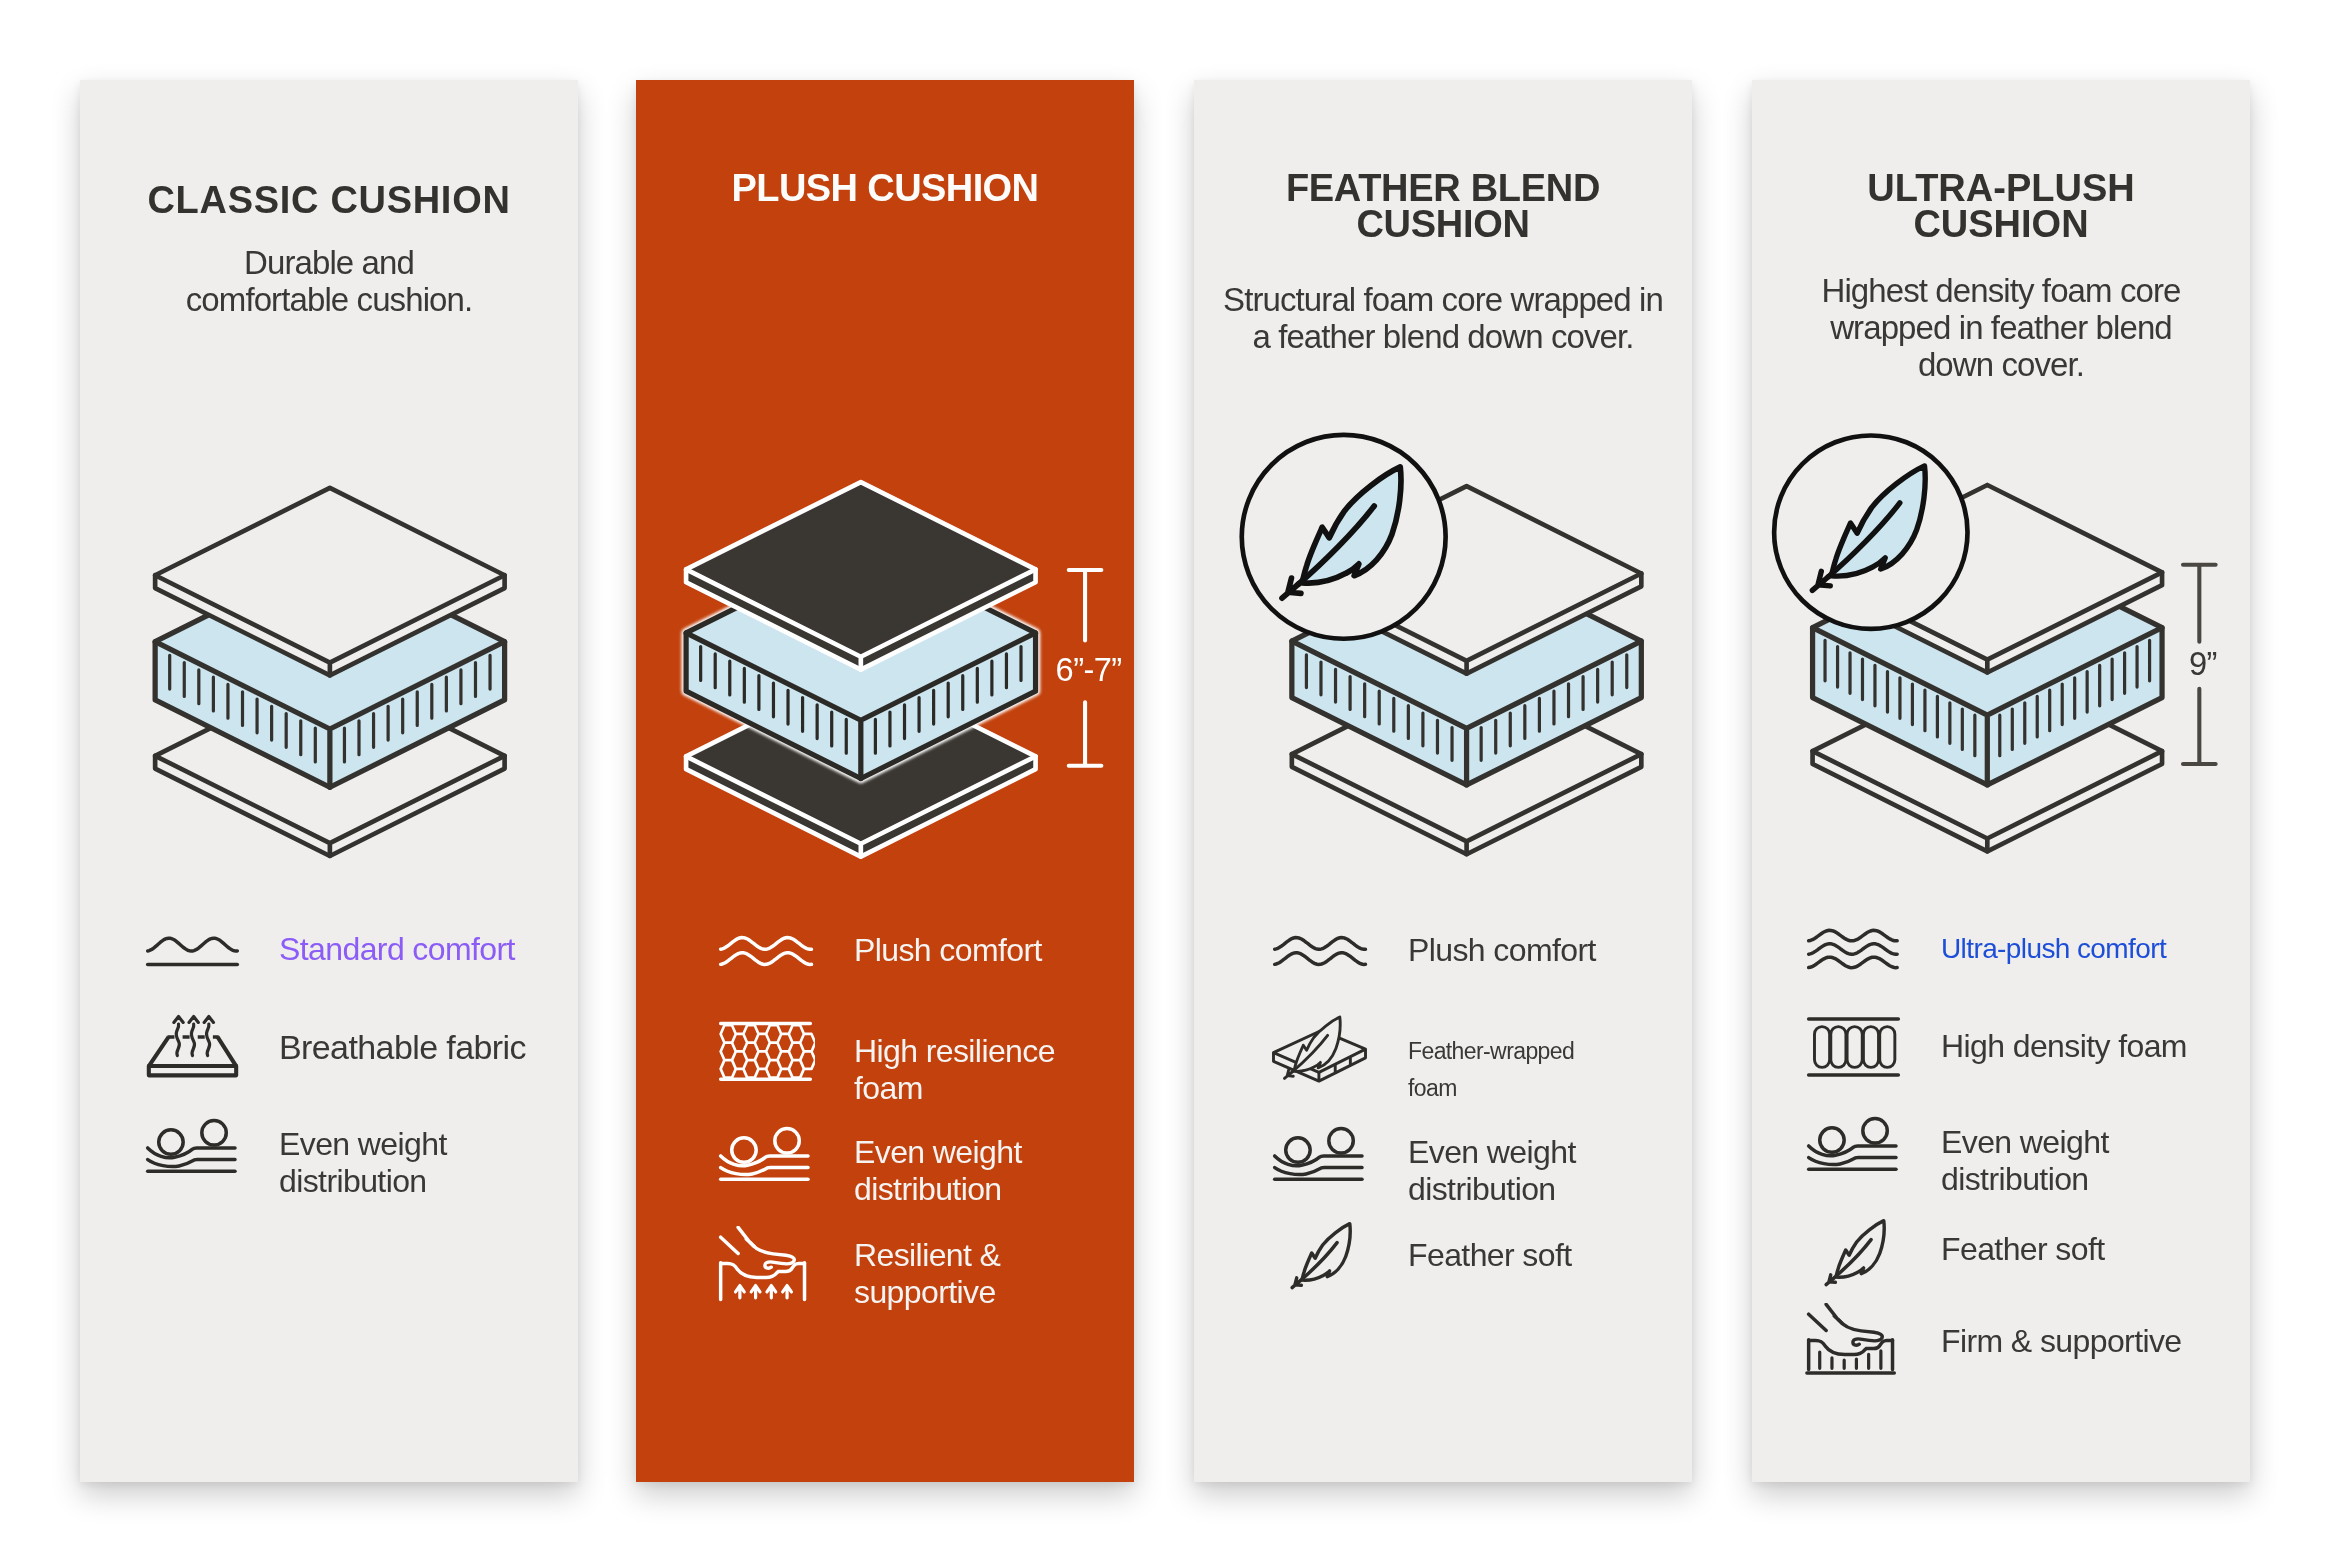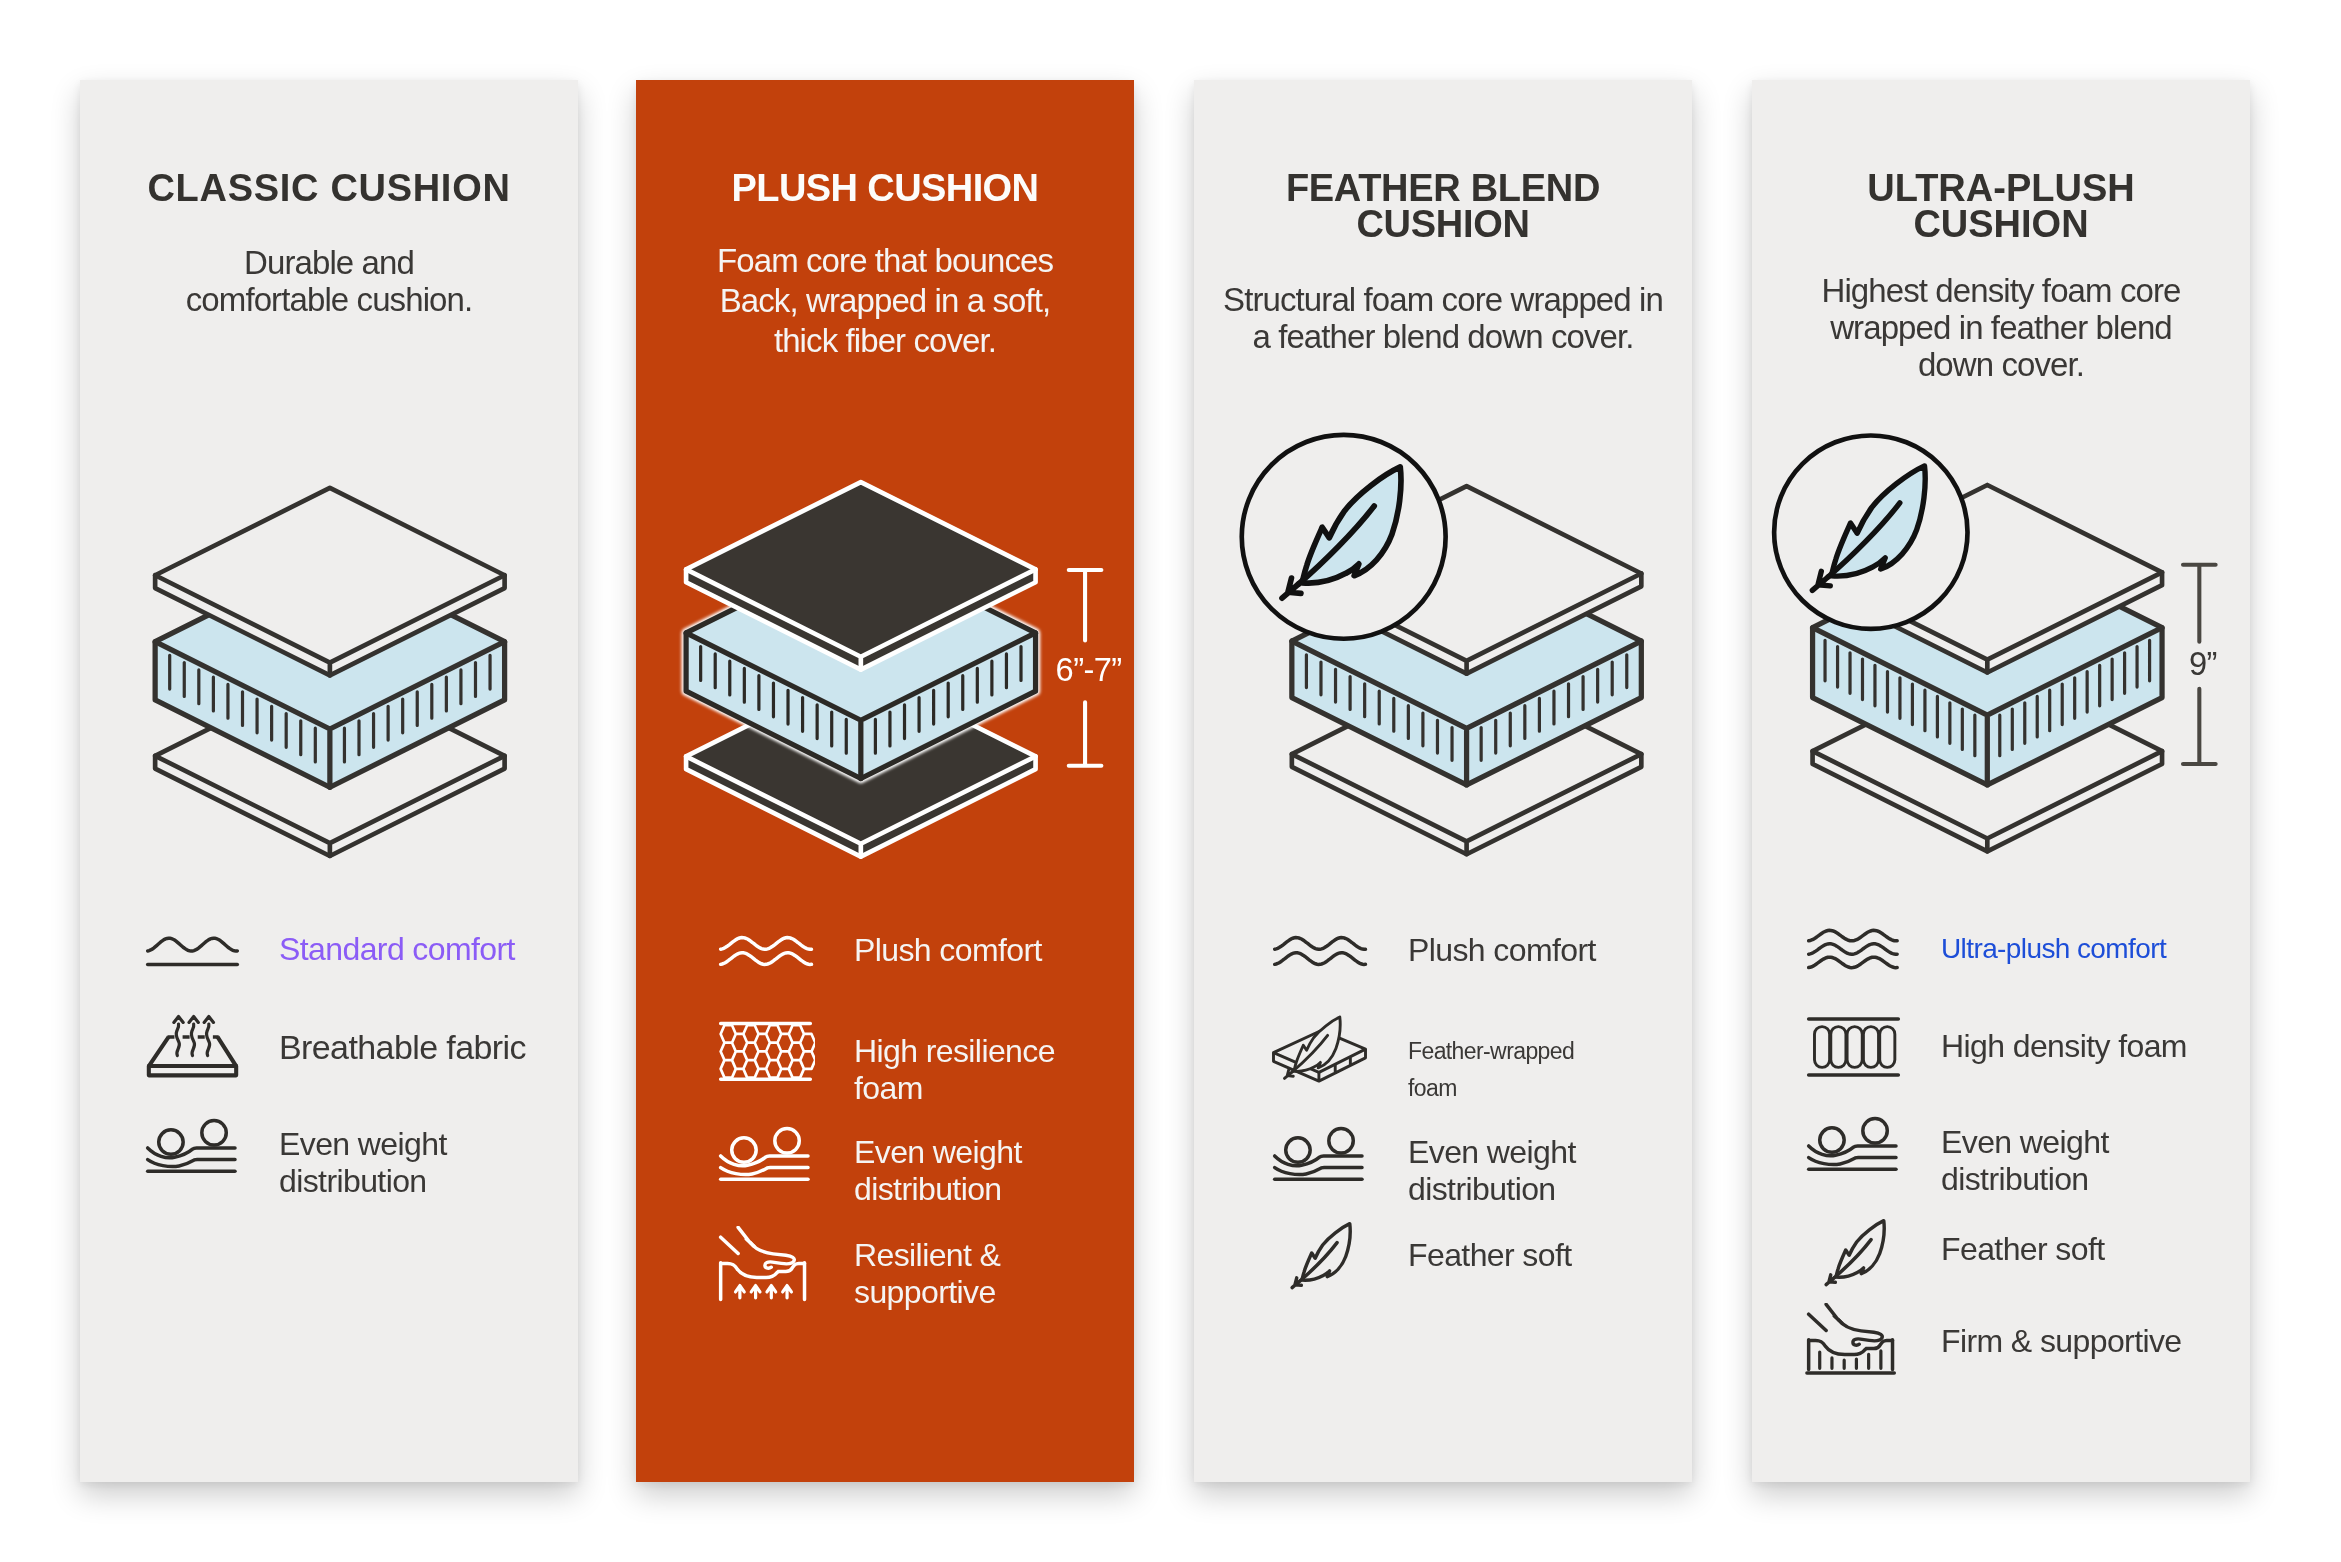--- a/index.html
+++ b/index.html
@@ -4,21 +4,21 @@
 body{width:2342px;height:1562px;position:relative;background:#ffffff;font-family:"Liberation Sans",sans-serif;overflow:hidden}
 .card{position:absolute;top:80px;width:498px;height:1402px;background:#efeeed;box-shadow:0 13px 28px rgba(0,0,0,0.20), 0 2.9px 8.2px rgba(0,0,0,0.07)}
 .dark{background:#c2410c}
 .title{position:absolute;left:0;width:100%;text-align:center;font-weight:bold;font-size:38px;letter-spacing:0px;line-height:36px;color:#34322f}
 .dark .title{color:#fcfcfb}
 .desc{position:absolute;left:0;width:100%;text-align:center;font-size:33px;letter-spacing:-0.9px;line-height:37px;color:#3a3836}
 .dark .desc{color:#f5f4f3}
 .illu{position:absolute;left:0;top:0}
 </style></head><body>
 <div class="card" style="left:80px">
-<div class="title" style="top:90px;letter-spacing:0.7px">CLASSIC CUSHION</div>
+<div class="title" style="top:102px;letter-spacing:0.7px">CLASSIC CUSHION</div>
 <div class="desc" style="top:164px;line-height:37px">Durable and<br>comfortable cushion.</div>
 <svg class="illu" width="498" height="874" viewBox="0 0 855 1500" fill="none">
 <path d="M 429,1010 L 729,1160 L 729,1182 L 429,1332 L 129,1182 L 129,1160 Z" fill="#efeeed" stroke="#34322f" stroke-width="8" stroke-linejoin="round"></path>
 <path d="M 129,1160 L 429,1310 L 729,1160 M 429,1310 L 429,1332" stroke="#34322f" stroke-width="8" stroke-linejoin="round" stroke-linecap="round"></path>
 <path d="M 429,814 L 729,964 L 729,1064 L 429,1214 L 129,1064 L 129,964 Z" fill="#cce5ee" stroke="#34322f" stroke-width="9" stroke-linejoin="round"></path>
 <path d="M 129,964 L 429,1114 L 729,964 M 429,1114 L 429,1214" stroke="#34322f" stroke-width="9" stroke-linejoin="round" stroke-linecap="round"></path>
 <path d="M 154.0,987.5 L 154.0,1045.5 M 179.0,1000.0 L 179.0,1058.0 M 204.0,1012.5 L 204.0,1070.5 M 229.0,1025.0 L 229.0,1083.0 M 254.0,1037.5 L 254.0,1095.5 M 279.0,1050.0 L 279.0,1108.0 M 304.0,1062.5 L 304.0,1120.5 M 329.0,1075.0 L 329.0,1133.0 M 354.0,1087.5 L 354.0,1145.5 M 379.0,1100.0 L 379.0,1158.0 M 404.0,1112.5 L 404.0,1170.5 M 454.0,1112.5 L 454.0,1170.5 M 479.0,1100.0 L 479.0,1158.0 M 504.0,1087.5 L 504.0,1145.5 M 529.0,1075.0 L 529.0,1133.0 M 554.0,1062.5 L 554.0,1120.5 M 579.0,1050.0 L 579.0,1108.0 M 604.0,1037.5 L 604.0,1095.5 M 629.0,1025.0 L 629.0,1083.0 M 654.0,1012.5 L 654.0,1070.5 M 679.0,1000.0 L 679.0,1058.0 M 704.0,987.5 L 704.0,1045.5" stroke="#34322f" stroke-width="5.5" stroke-linecap="round"></path>
 <path d="M 429,700 L 729,850 L 729,872 L 429,1022 L 129,872 L 129,850 Z" fill="#efeeed" stroke="#34322f" stroke-width="8" stroke-linejoin="round"></path>
 <path d="M 129,850 L 429,1000 L 729,850 M 429,1000 L 429,1022" stroke="#34322f" stroke-width="8" stroke-linejoin="round" stroke-linecap="round"></path>
 </svg>
@@ -49,21 +49,20 @@
         <circle cx="122" cy="32" r="21" stroke="#2e2c29" stroke-width="6"></circle>
         <path d="M 8,58 C 22,72 40,77 54,74 C 68,71 78,66 85,60 C 87,58.3 89,58 92,58 L 158,58" stroke="#2e2c29" stroke-width="6" stroke-linecap="round"></path>
         <path d="M 8,78 C 22,88 46,92 62,89 C 74,86.5 82,82 88,78.6 C 89.5,78 91,78 93,78 L 158,78" stroke="#2e2c29" stroke-width="6" stroke-linecap="round"></path>
         <path d="M 8,98 L 158,98" stroke="#2e2c29" stroke-width="6" stroke-linecap="round"></path>
       </svg>
     </div>
     <div style="position:absolute;left:199px;top:1065px;transform:translateY(-18.6px);font-size:32px;letter-spacing:-0.6px;line-height:37px;color:#3a3836;white-space:nowrap">Even weight<br>distribution</div>
 </div>
 <div class="card dark" style="left:636px">
 <div class="title" style="top:90px;letter-spacing:-0.6px">PLUSH CUSHION</div>
-<div class="desc" style="top:161px;line-height:40px">Foam core that bounces<br>Back, wrapped in a soft,<br>thick fiber cover.</div>
 <svg class="illu" width="498" height="874" viewBox="0 0 855 1500" fill="none">
 <defs>
         <filter id="glow" x="-20%" y="-20%" width="140%" height="140%">
           <feGaussianBlur stdDeviation="3"></feGaussianBlur>
         </filter>
       </defs>
 <path d="M 386,1011 L 686,1161 L 686,1183 L 386,1333 L 86,1183 L 86,1161 Z" fill="#3a3631" stroke="#ffffff" stroke-width="8" stroke-linejoin="round"></path>
 <path d="M 86,1161 L 386,1311 L 686,1161 M 386,1311 L 386,1333" stroke="#ffffff" stroke-width="8" stroke-linejoin="round" stroke-linecap="round"></path>
 <path d="M 386,799 L 686,949 L 686,1049 L 386,1199 L 86,1049 L 86,949 Z" stroke="#ffffff" stroke-width="16" stroke-linejoin="round" filter="url(#glow)"></path>
 <path d="M 386,799 L 686,949 L 686,1049 L 386,1199 L 86,1049 L 86,949 Z" fill="#cce5ee" stroke="#2c2a26" stroke-width="9" stroke-linejoin="round"></path>

